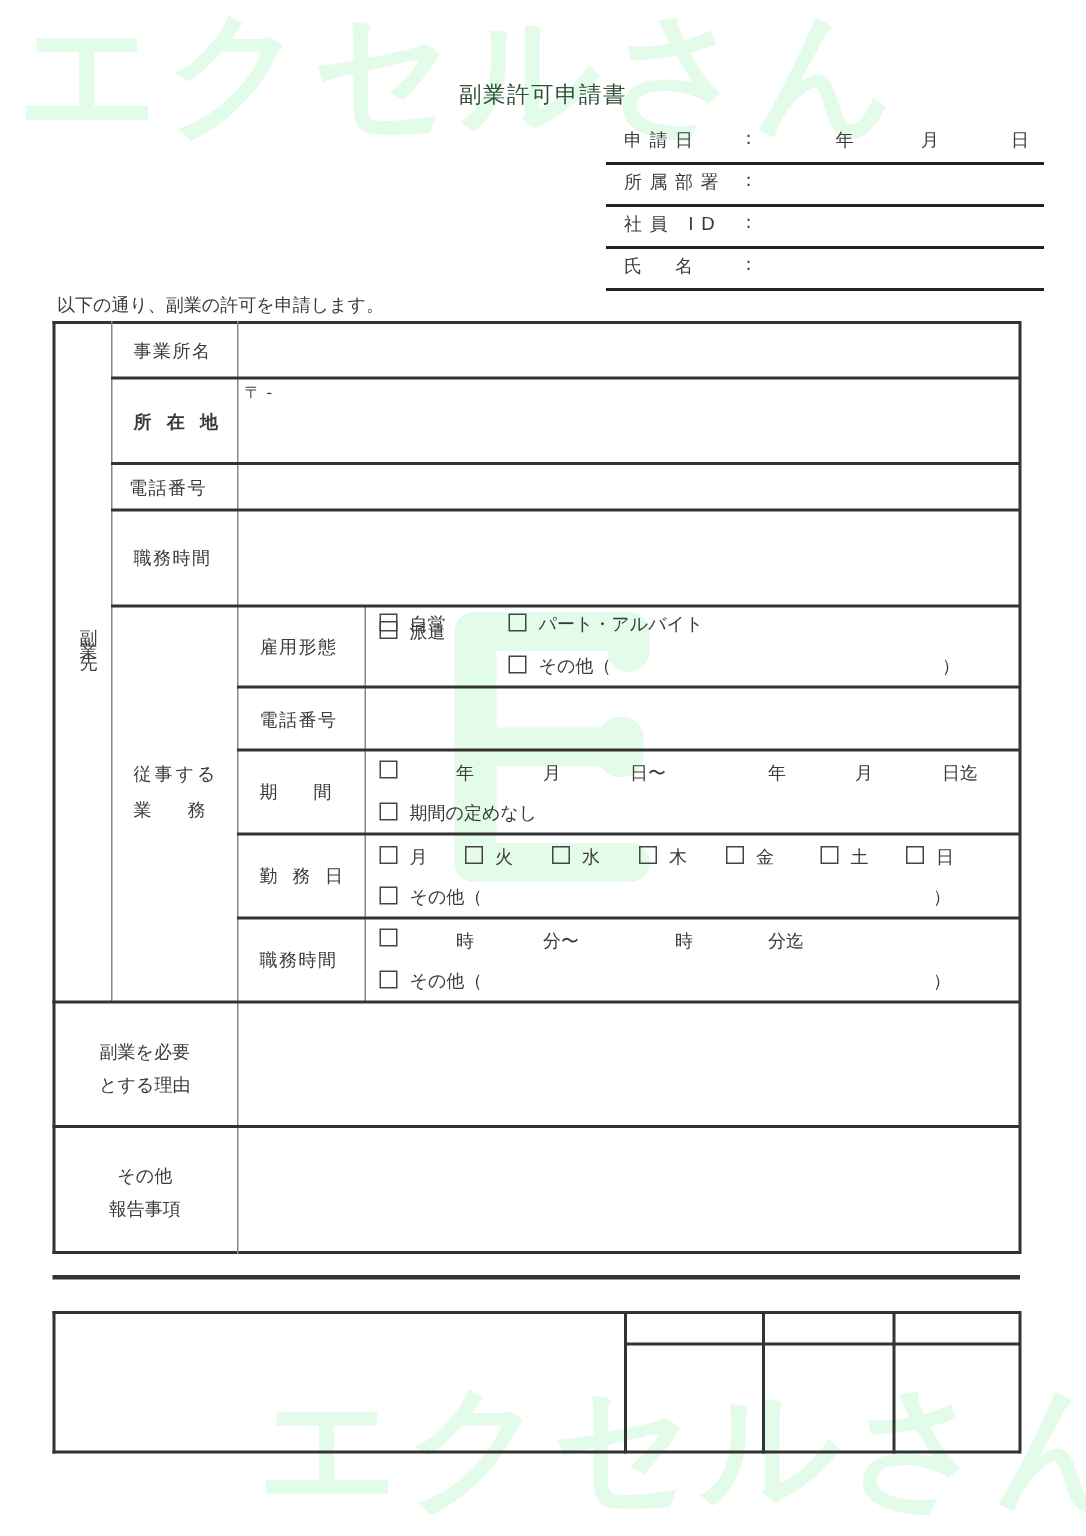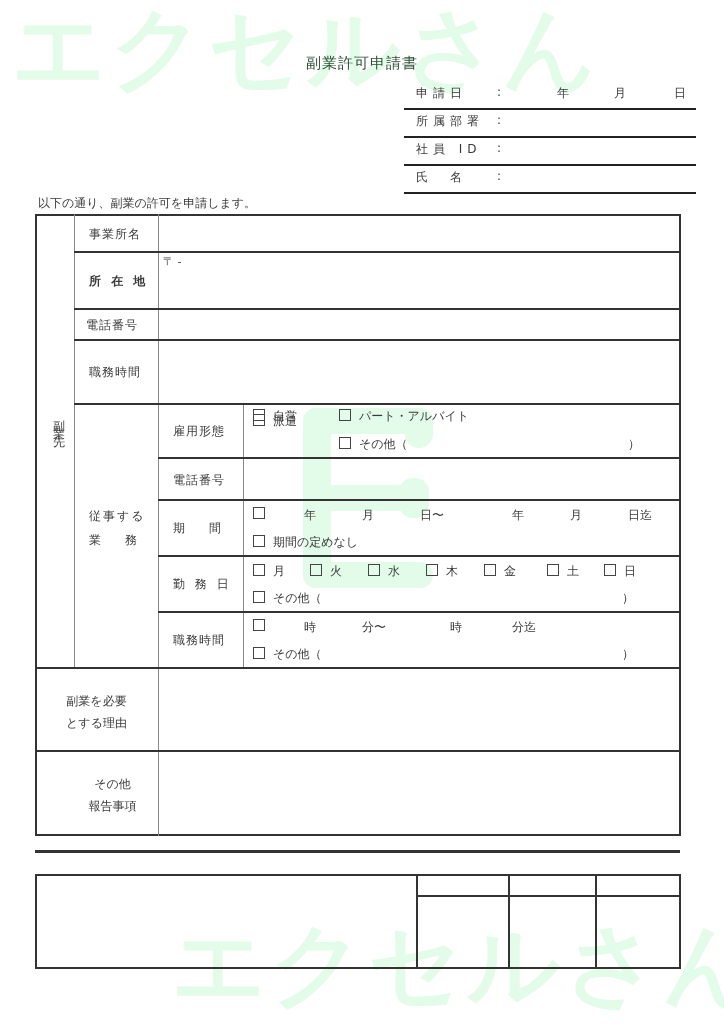--- a/index.html
+++ b/index.html
@@ -156,21 +156,21 @@
   <div class="cell-text" style="left:512px;top:619px;">分迄</div>
   <div class="cell-text" style="left:253px;top:646px;"><span class="cb"></span><span>その他（</span></div>
   <div class="cell-text" style="left:622px;top:646px;">）</div>
 
   <div class="cell-text" style="left:35px;top:690px;width:123px;text-align:center;line-height:22px;">
     <div>副業を必要</div>
     <div>とする理由</div>
   </div>
   <div class="field" style="left:160px;top:669px;width:518px;height:81px;"></div>
 
-  <div class="cell-text" style="left:35px;top:773px;width:123px;text-align:center;line-height:22px;margin-left:16px;">
+  <div class="cell-text" style="left:35px;top:773px;width:123px;text-align:center;line-height:22px;">
     <div>その他</div>
     <div>報告事項</div>
   </div>
   <div class="field" style="left:160px;top:752px;width:518px;height:82px;"></div>
 </div>
 
 <div class="line" style="left:35px;top:850px;width:645px;height:3px;"></div>
 
 <div>
   <div class="line" style="left:35px;top:874px;width:645px;height:2px;"></div>

